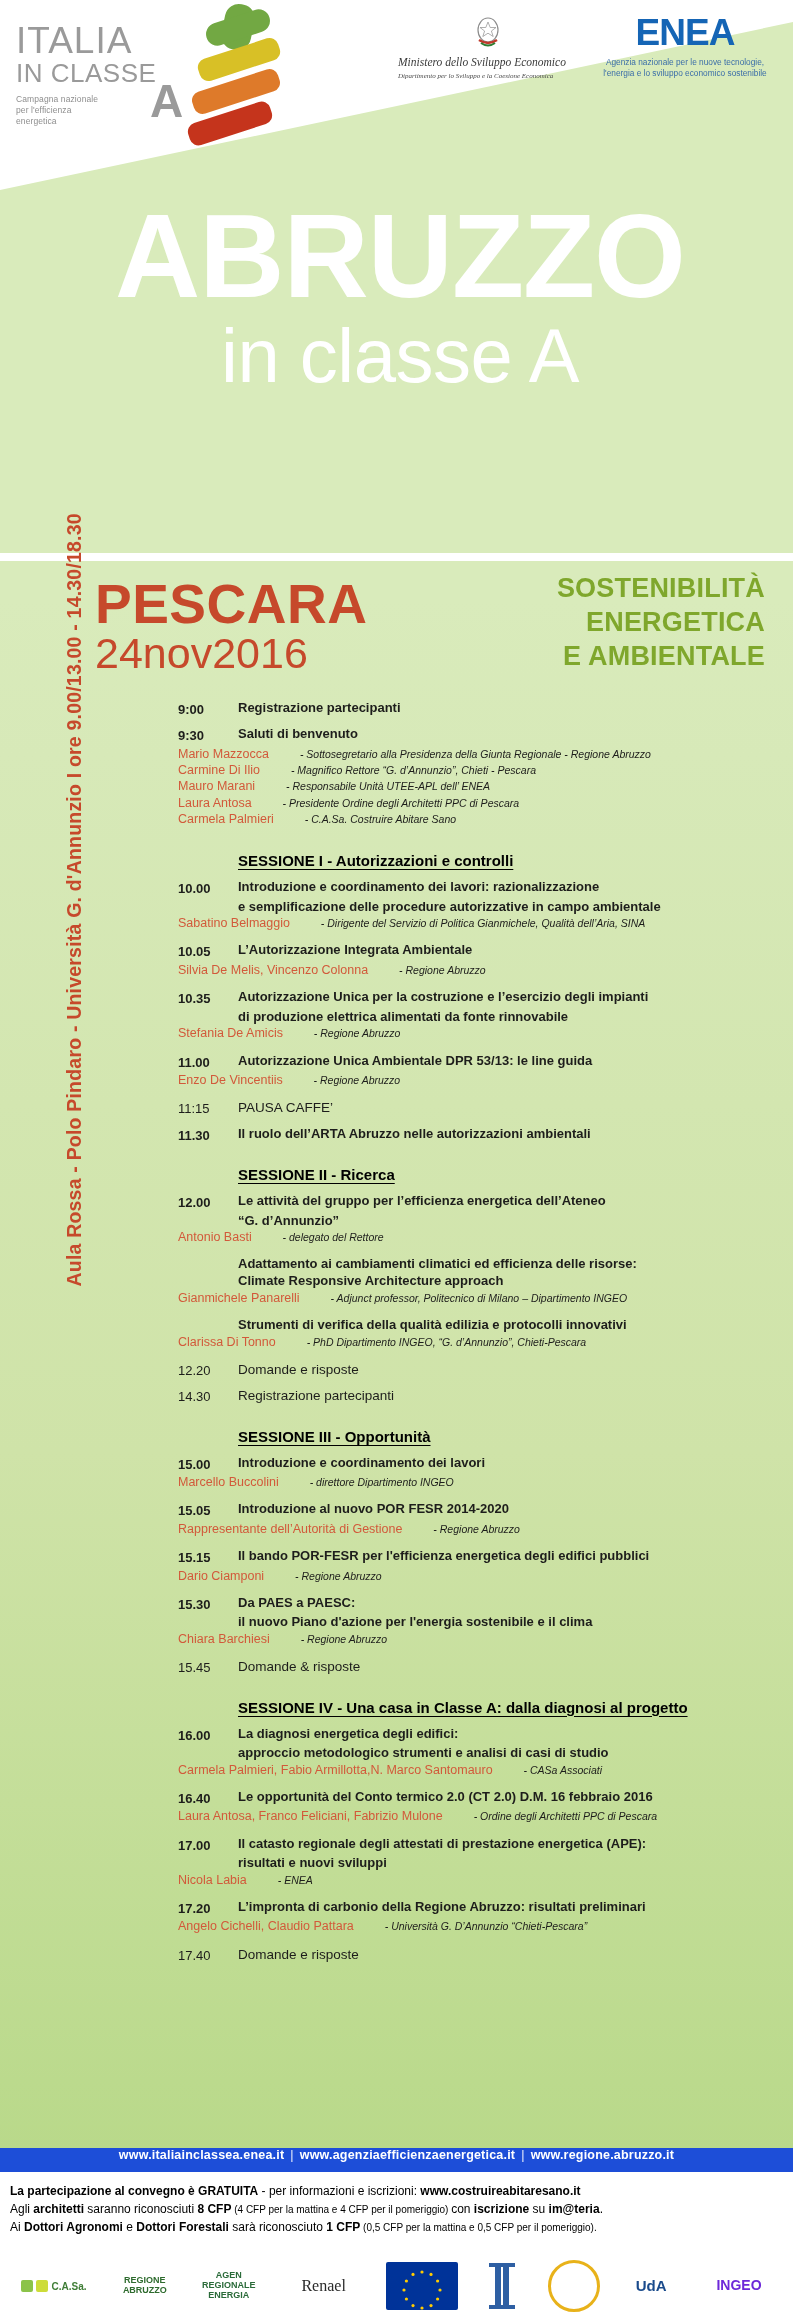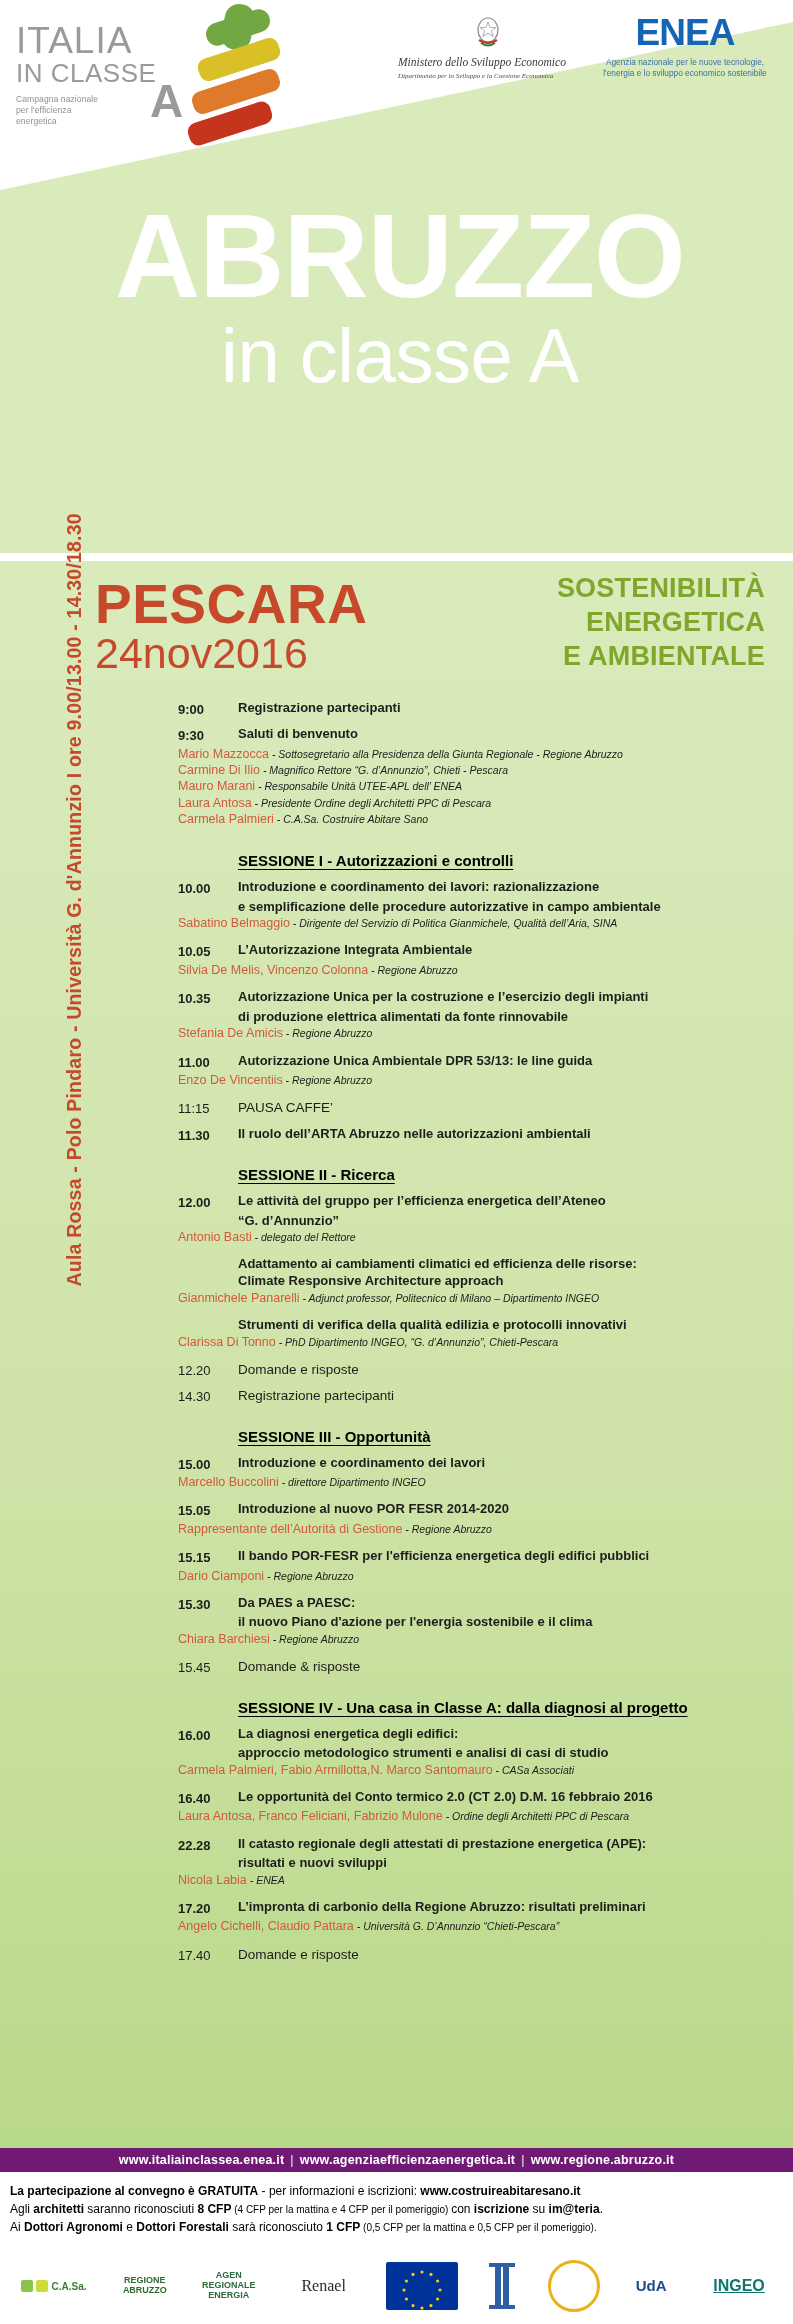--- a/index.html
+++ b/index.html
@@ -148,35 +148,35 @@
   .sub-title{
     margin-left:60px;
     font-family:"Liberation Sans", sans-serif;
     font-weight:700;font-size:13px;color:#1d1d1b;line-height:1.28;
   }
   .speaker{
     font-family:"Liberation Sans", sans-serif;
     font-size:12.5px;color:#d2593a;line-height:1.3;margin-top:0px;
   }
   .speaker .role{
-    color:#1d1d1b;font-style:italic;font-size:10.5px;font-weight:400;
+    color:#1d1d1b;font-style:italic;font-size:10.5px;font-weight:400;padding-left:28px;
   }
   .sess{
     margin-left:60px;margin-top:14px;margin-bottom:10px;
     font-family:"Liberation Sans", sans-serif;
     font-weight:700;font-size:15px;color:#000000;text-decoration:underline;
     text-underline-offset:3px;display:inline-block;
   }
   .gap{height:11px;}
   .gap-s{height:7px;}
 
   
   .urlbar{
-    position:absolute;left:0;top:2148px;width:793px;height:24px;background:#701a75;z-index:7;
-    display:flex;align-items:center;justify-content:center;
+    position:absolute;left:0;top:2148px;width:793px;height:24px;background:#1d4ed8;z-index:7;
+    display:flex;align-items:flex-start;justify-content:center;
     font-family:"Liberation Sans", sans-serif;
     font-weight:700;font-size:12.5px;color:#ffffff;letter-spacing:0.2px;
   }
   .urlbar .sep{padding:0 6px;font-weight:400;opacity:.9;}
 
   .footnote{
     position:absolute;left:0;top:2176px;width:793px;z-index:7;padding:6px 10px 0 10px;
     box-sizing:border-box;
     font-family:"Liberation Sans", sans-serif;
     font-size:12px;color:#000000;line-height:1.5;text-align:left;
@@ -194,21 +194,21 @@
     padding:2px 3px;box-sizing:border-box;
   }
   .lgo.casa{width:92px;color:#3f7d36;font-weight:700;font-size:10px;}
   .lgo.reg{width:74px;}
   .lgo.agen{width:78px;color:#2b6b3a;font-weight:700;font-size:12px;}
   .lgo.renael{width:96px;font-family:"Liberation Serif",serif;font-size:16px;color:#2a2a2a;font-weight:400;}
   .lgo.eu{width:84px;}
   .lgo.pil{width:60px;}
   .lgo.sun{width:70px;}
   .lgo.uda{width:68px;color:#1a4b8c;font-weight:700;font-size:15px;}
-  .lgo.ing{width:92px;color:#0f766e;font-weight:700;font-size:16px;text-decoration:underline;}
+  .lgo.ing{width:92px;color:#6d28d9;font-weight:700;font-size:14px;}
 
   .eu-flag{
     width:72px;height:48px;background:#003399;border-radius:2px;position:relative;
   }
   .sun-circle{
     width:46px;height:46px;border-radius:50%;border:3px solid #e8b21a;
     display:flex;align-items:center;justify-content:center;font-size:7px;color:#6d6d6d;
   }
   .casa-mark{
     display:flex;align-items:center;gap:3px;
@@ -448,21 +448,21 @@
       <div>
         <div class="row">
           <div class="time">16.40</div>
           <div class="title">Le opportunità del Conto termico 2.0 (CT 2.0) D.M. 16 febbraio 2016</div>
         </div>
         <div class="speaker"><span>Laura Antosa, Franco Feliciani, Fabrizio Mulone</span><span class="role"> - Ordine degli Architetti PPC di Pescara</span></div>
         <div class="gap"></div>
       </div>
       <div>
         <div class="row">
-          <div class="time">22.28</div>
+          <div class="time">17.00</div>
           <div class="title">Il catasto regionale degli attestati di prestazione energetica (APE):</div>
         </div>
         <div class="sub-title">risultati e nuovi sviluppi</div>
         <div class="speaker"><span>Nicola Labia</span><span class="role"> - ENEA</span></div>
         <div class="gap"></div>
       </div>
       <div>
         <div class="row">
           <div class="time">17.20</div>
           <div class="title">L’impronta di carbonio della Regione Abruzzo: risultati preliminari</div>

